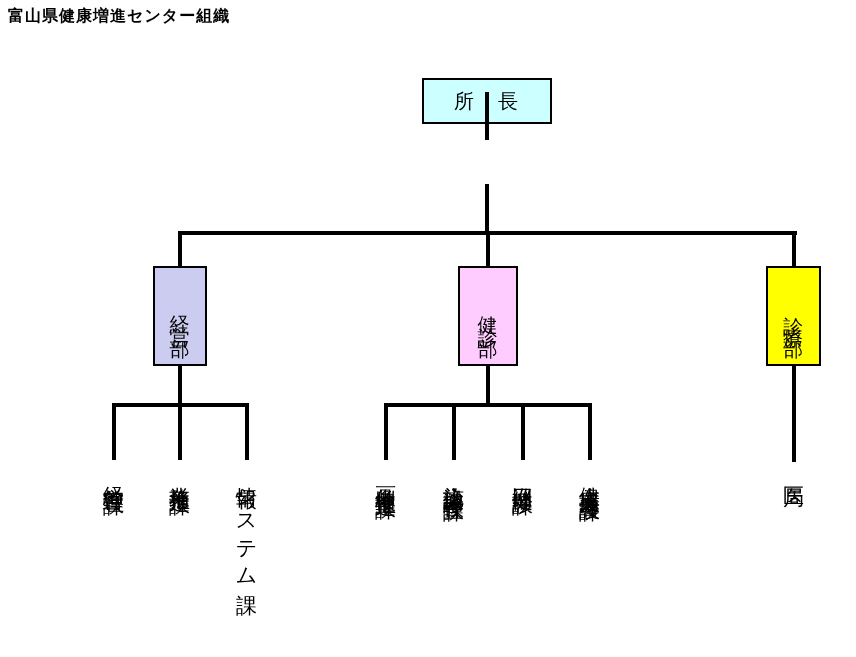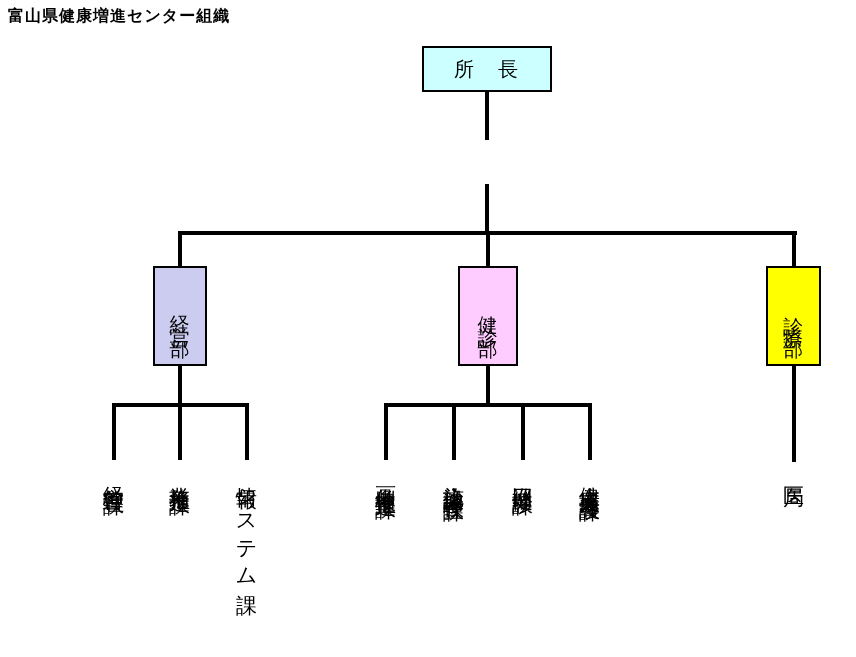--- a/index.html
+++ b/index.html
@@ -29,20 +29,21 @@
     position: absolute;
     box-sizing: border-box;
     border: 2px solid #000000;
     display: flex;
     align-items: center;
     justify-content: center;
   }
   .h-node {
     font-size: 20px;
     letter-spacing: 2px;
+    margin-top: 32px;
   }
   .v-node .vtext {
     writing-mode: vertical-rl;
     text-orientation: upright;
     font-size: 20px;
     line-height: 1;
     letter-spacing: 11px;
     white-space: nowrap;
   }
   #director-box { left: 422px; top: 46px;  width: 130px; height: 46px; background: #CCFFFF; }

